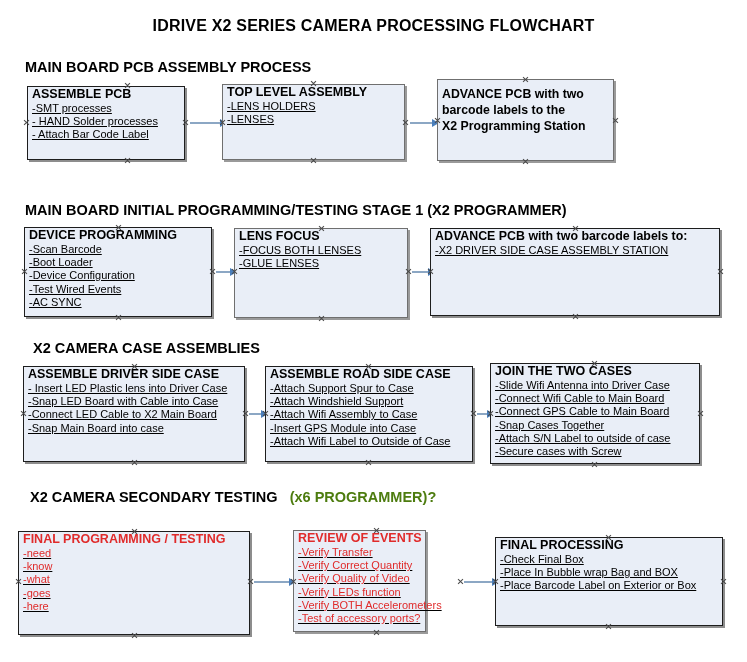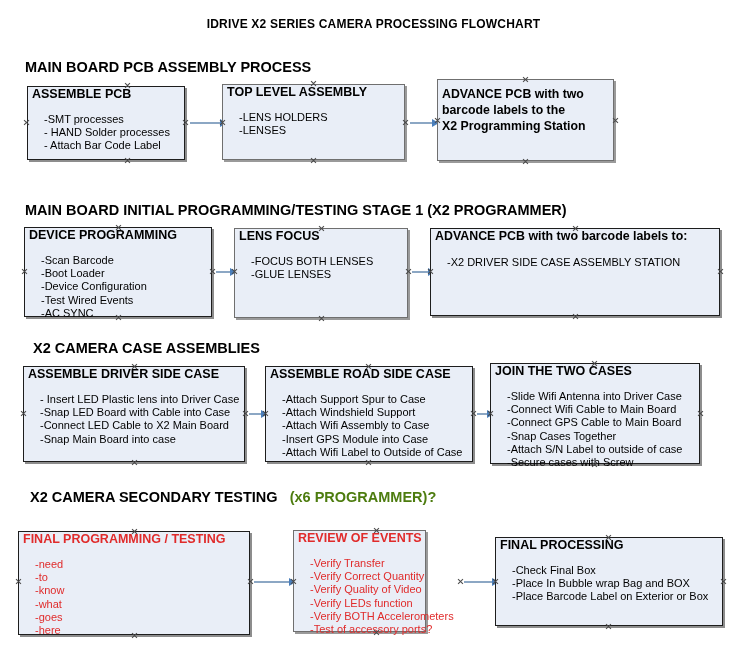--- a/index.html
+++ b/index.html
@@ -6,21 +6,21 @@
   body{
     width:747px;height:662px;position:relative;overflow:hidden;
     font-family:"Liberation Sans","DejaVu Sans",sans-serif;
     color:#000;
   }
   .canvas{position:absolute;inset:0;}
 
   
   .doc-title{
     position:absolute;left:0;right:0;top:17px;text-align:center;
-    font-size:12px;font-weight:bold;letter-spacing:.2px;color:#000;
+    font-size:16px;font-weight:bold;letter-spacing:.2px;color:#000;
   }
   .section-title{
     position:absolute;font-size:14.5px;font-weight:bold;color:#000;
     white-space:nowrap;letter-spacing:0px;
   }
   .section-title .red{color:#4d7c0f;}
 
   
   .box{
     position:absolute;box-sizing:border-box;
@@ -28,21 +28,21 @@
     border:1px solid #1d1d1d;
     box-shadow:2px 2px 0 0 #8d8d8d;
     padding:0 4px 2px 4px;
     overflow:visible;
   }
   .box.shadow-gray{border:1px solid #6f6f6f;box-shadow:2px 2px 0 0 #9a9a9a;}
   .box h4{
     margin:0 0 1px 0;font-size:12.5px;font-weight:bold;line-height:14px;
     white-space:nowrap;
   }
-  .box ul{margin:12px;padding:0;list-style:none;}
+  .box ul{margin:0;padding:0;list-style:none;text-decoration:underline;}
   .box li{
     font-size:11px;line-height:13.2px;white-space:nowrap;font-weight:normal;
   }
   .red-text h4{color:#e02b2b;}
   .red-text li{color:#e02b2b;}
   .box li.overflow{position:relative;}
 
   
   .box .blocktext{
     font-size:12.3px;font-weight:bold;line-height:16px;white-space:nowrap;
@@ -227,21 +227,20 @@
 
   <div class="section-title" style="left:30px;top:489px;">
     <span>X2 CAMERA SECONDARY TESTING</span>
     <span class="red" style="margin-left:8px;">(x6 PROGRAMMER)?</span>
   </div>
 
   <div class="box red-text" style="left:18px;top:531px;width:232px;height:104px;">
     <h4>FINAL PROGRAMMING / TESTING</h4>
     <ul class="tight">
       <li>-need</li>
-      <li>-to</li>
       <li>-know</li>
       <li>-what</li>
       <li>-goes</li>
       <li>-here</li>
     </ul>
   </div>
   <div class="xm" style="left:131px;top:528px;"></div>
   <div class="xm" style="left:131px;top:632px;"></div>
   <div class="xm" style="left:15px;top:578px;"></div>
   <div class="xm" style="left:247px;top:578px;"></div>

